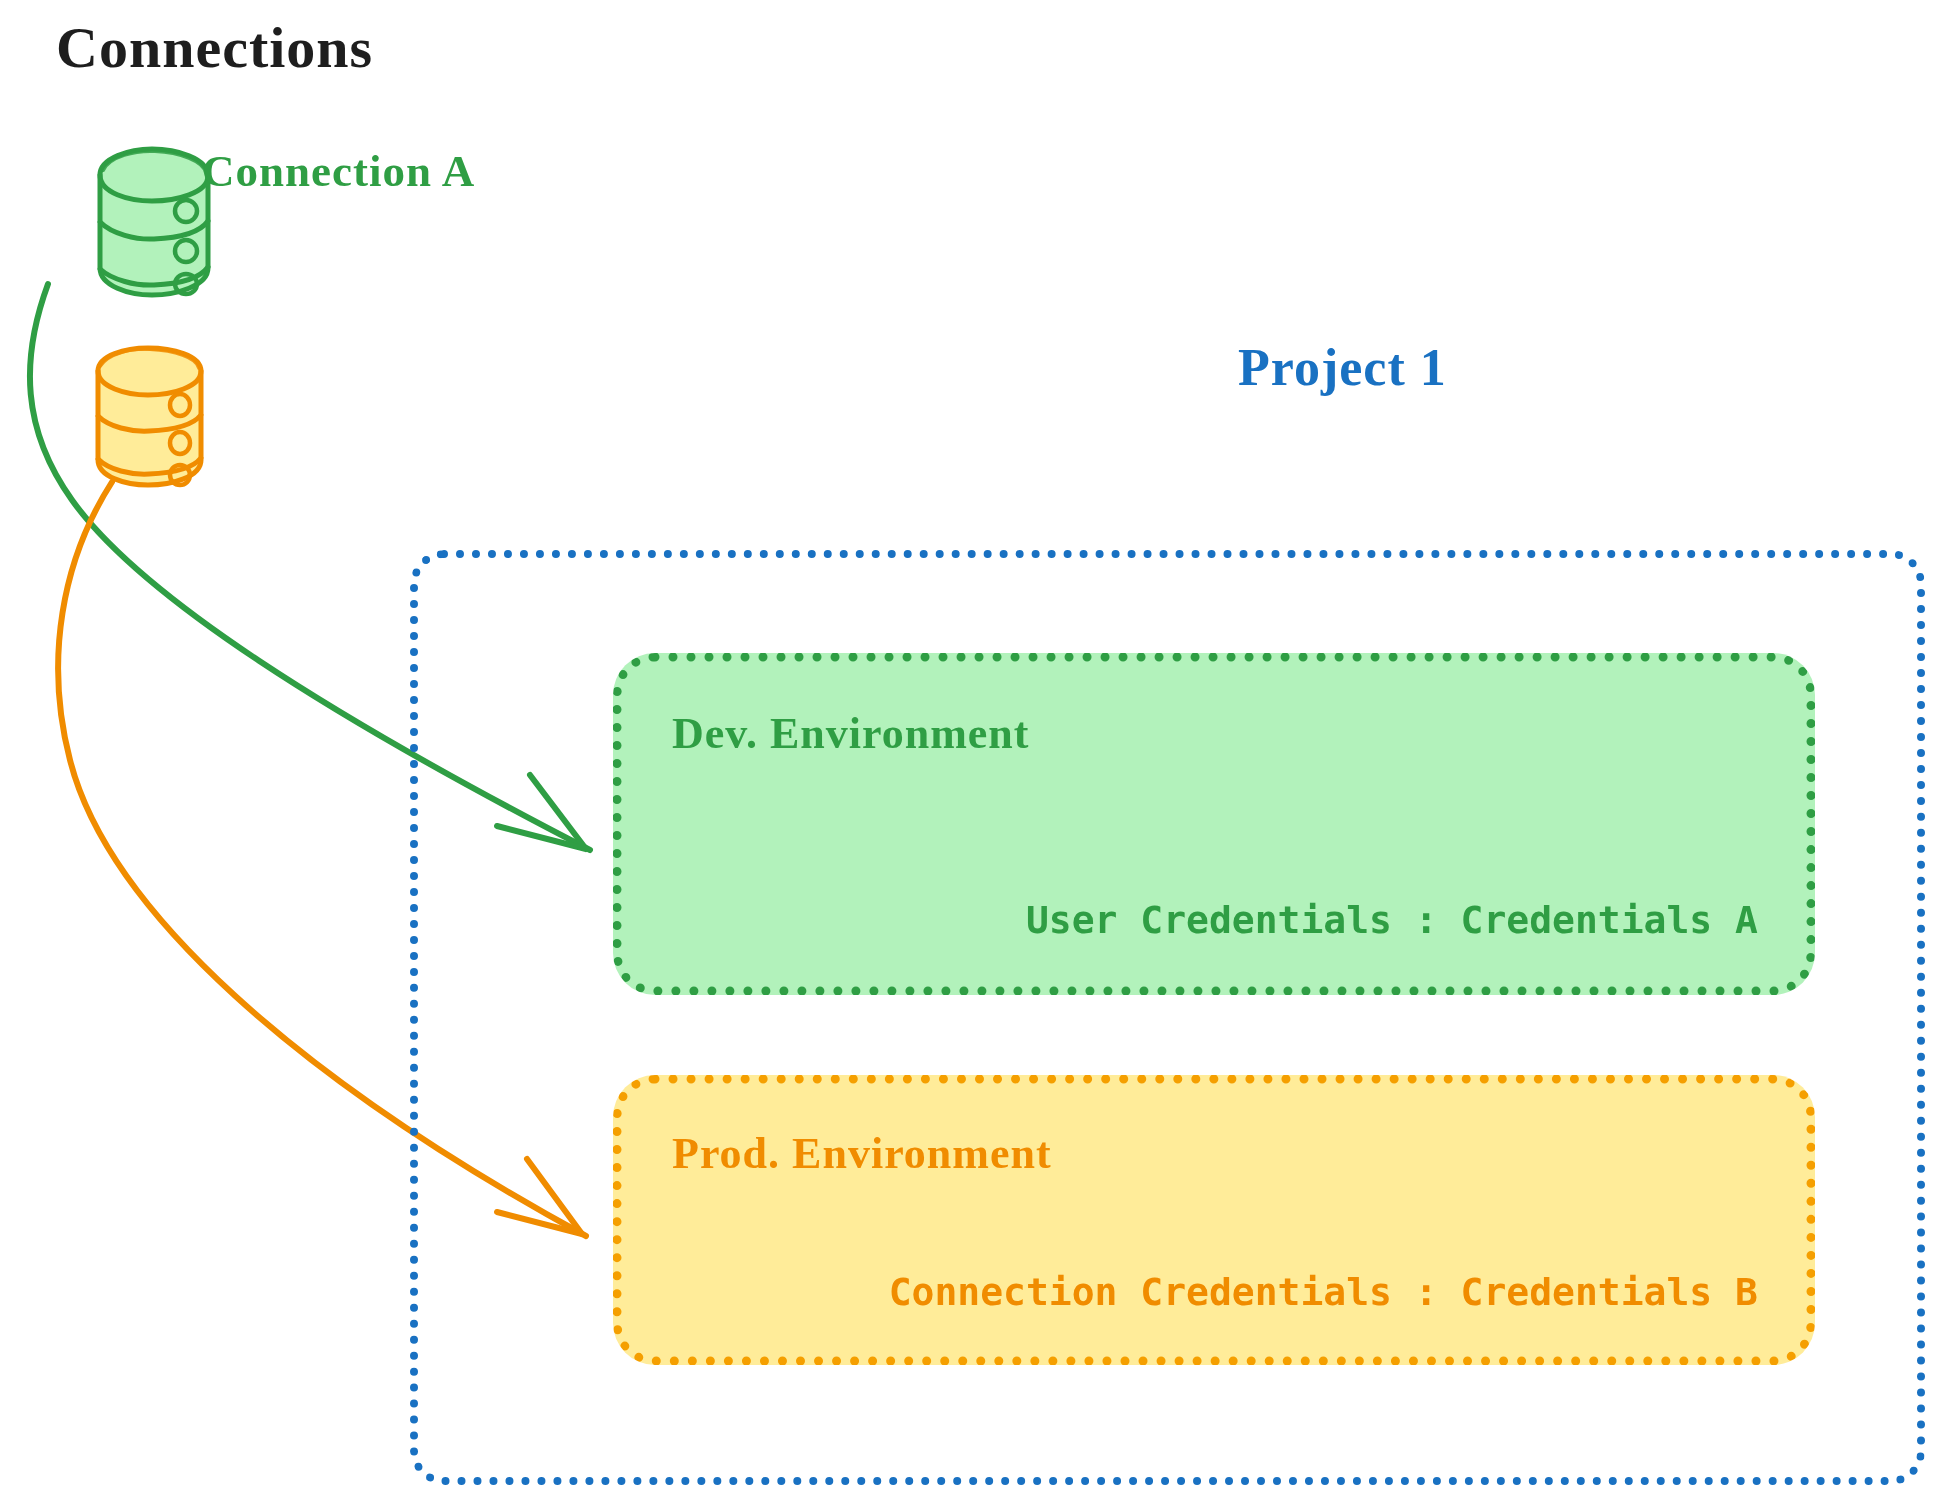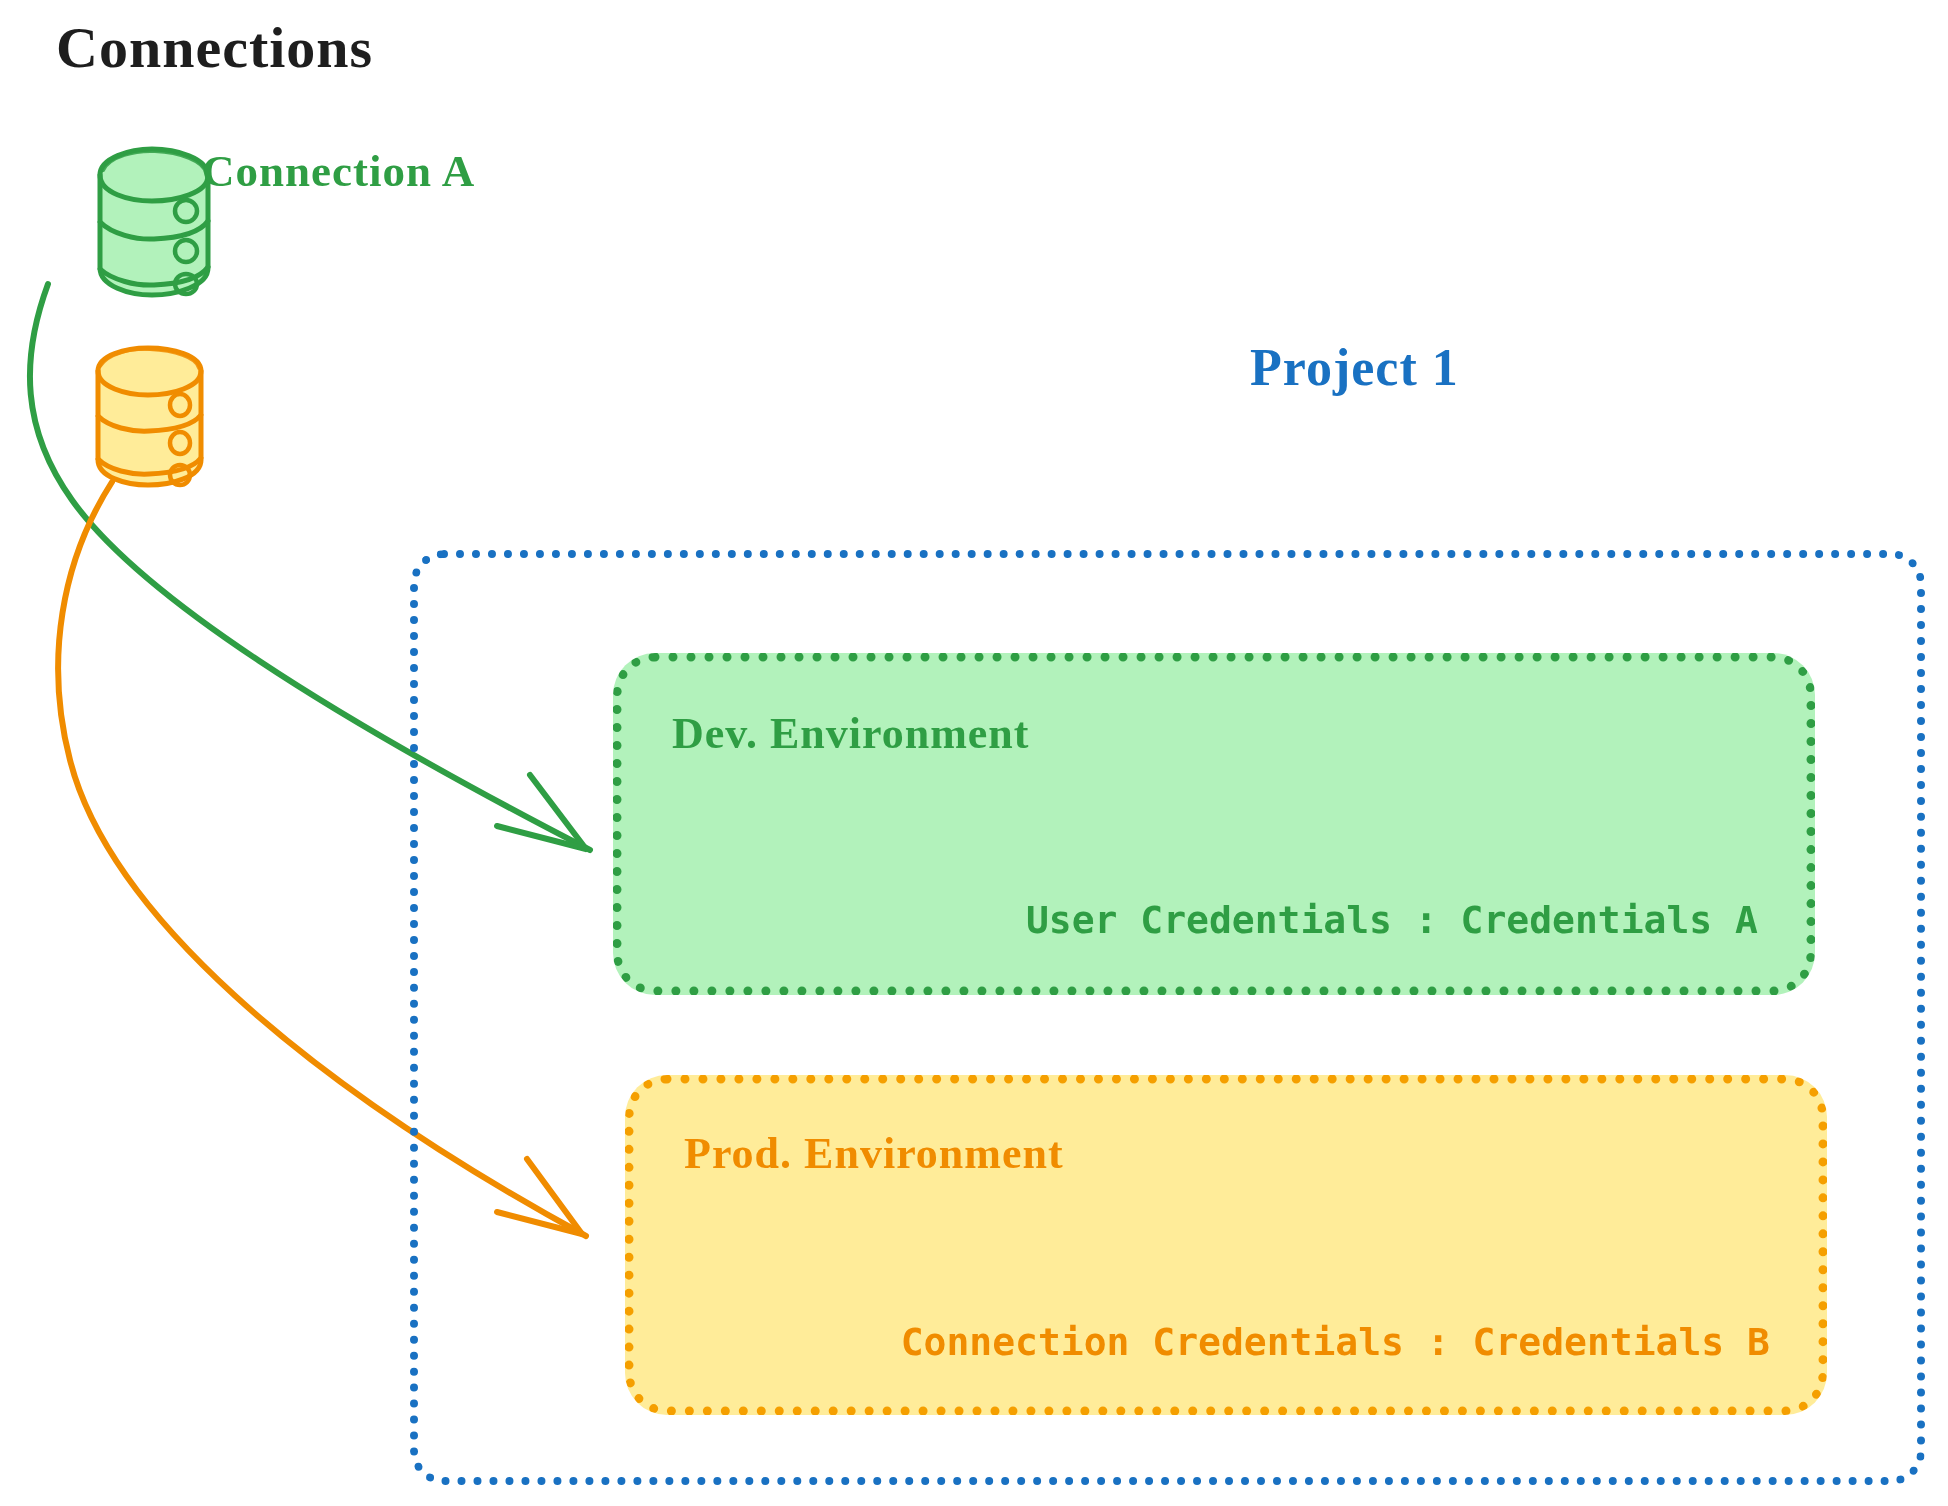--- a/index.html
+++ b/index.html
@@ -62,21 +62,20 @@
     top: 305px;
     color: #f08c00;
   }
 
   #label-project-1 {
     position: absolute;
     left: 1238px;
     top: 338px;
     font-size: 52px;
     color: #1971c2;
-    margin-left: 12px;
   }
 
   
   #project-box {
     position: absolute;
     left: 410px;
     top: 550px;
     width: 1515px;
     height: 935px;
     border: 8px dotted #1971c2;
@@ -98,24 +97,23 @@
     top: 653px;
     width: 1202px;
     height: 342px;
     background: #b2f2bb;
     border-color: #2f9e44;
   }
   #env-prod {
     left: 613px;
     top: 1075px;
     width: 1202px;
-    height: 340px;
+    height: 290px;
     background: #ffec99;
     border-color: #f59f00;
-    margin-left: 12px;
   }
 
   .env-title {
     position: absolute;
     font-size: 44px;
   }
   #env-dev-title {
     left: 50px;
     top: 46px;
     color: #2f9e44;

